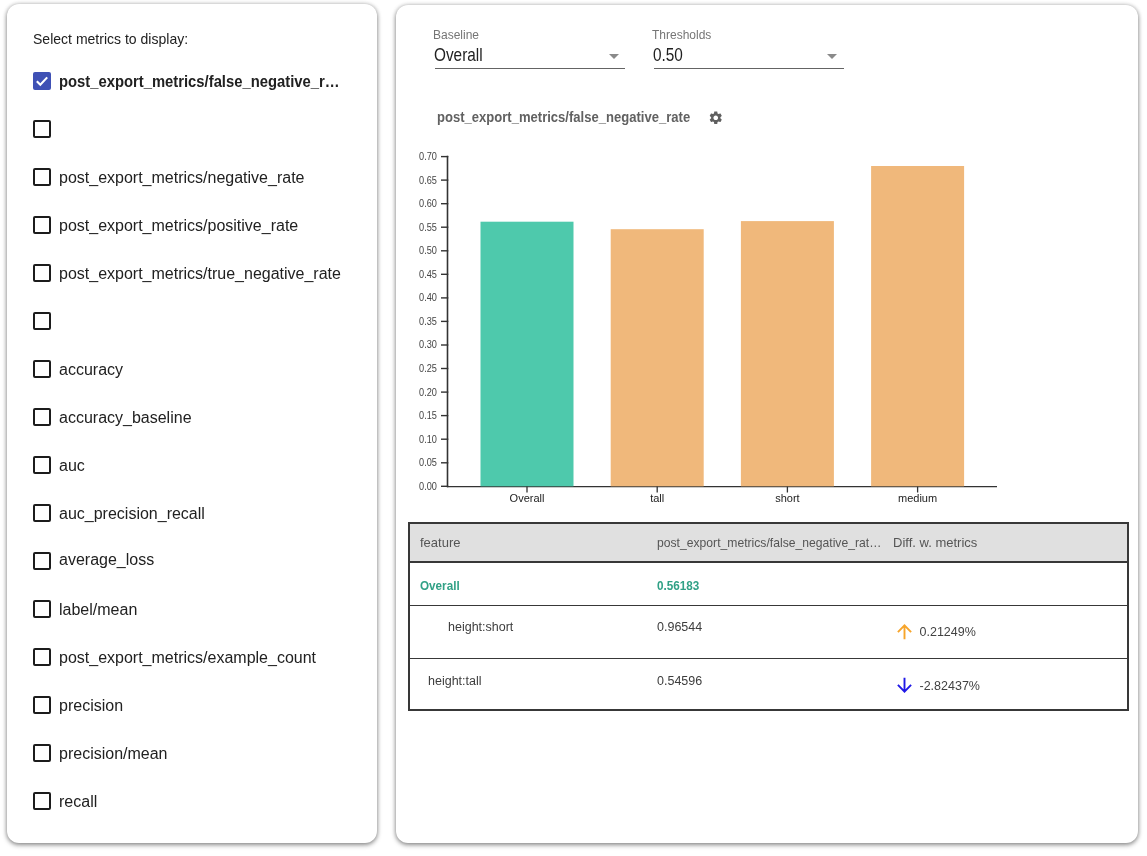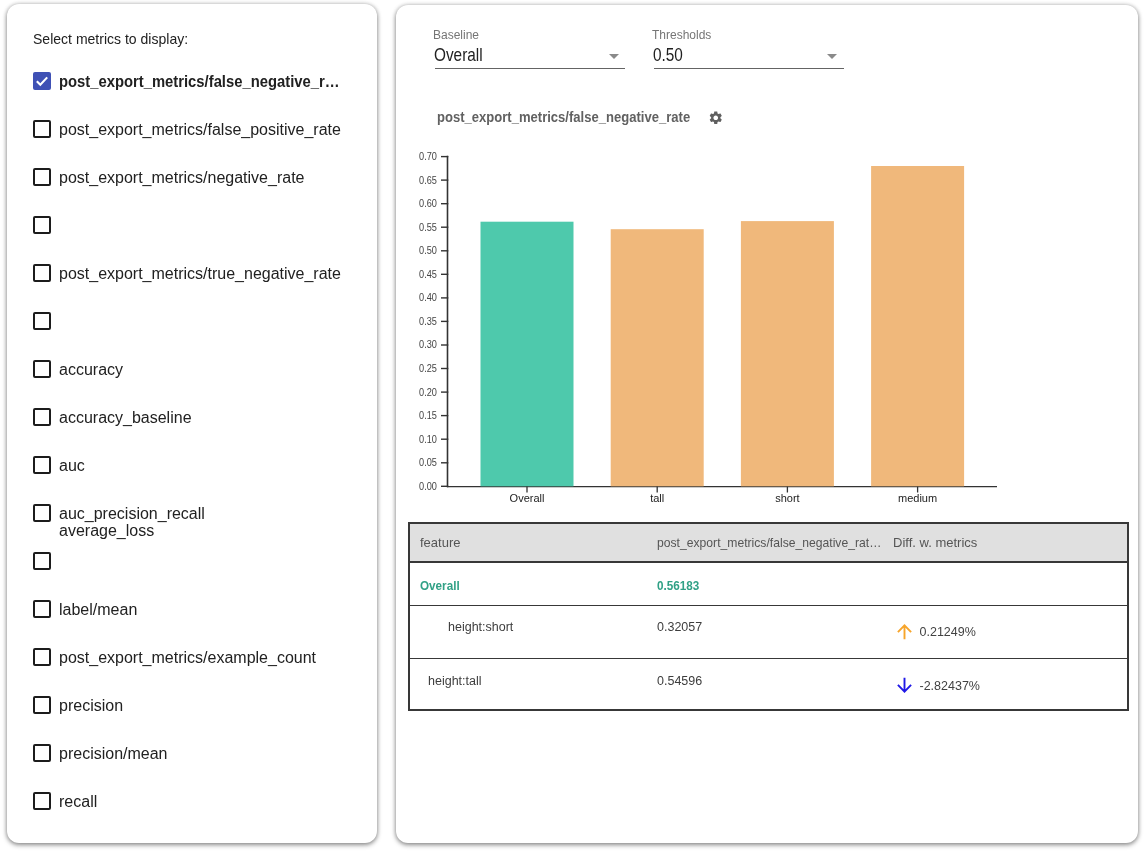--- a/index.html
+++ b/index.html
@@ -25,37 +25,37 @@
 .arr { position:absolute; left:0; top:0; }
 </style></head>
 <body>
 <div id="left" class="card">
   <div style="position:absolute;left:25.5px;top:25.5px;font-size:15px;color:#212121;transform:scaleX(0.935);transform-origin:left center;">Select metrics to display:</div>
 <div class="cb on" style="top:68px"><svg width="18" height="18" viewBox="0 0 18 18">
         <path d="M3.8 9.3 L7.3 12.8 L14.2 5.4" stroke="#fff" stroke-width="2.1" fill="none"></path>
       </svg></div>
     <div class="lbl b" style="top:68.5px">post_export_metrics/false_negative_r…</div>
 <div class="cb" style="top:116px"></div>
-    <div class="lbl" style="top:116.5px">post_export_metrics/false_positive_rate</div>
 <div class="cb" style="top:164px"></div>
     <div class="lbl" style="top:164.5px">post_export_metrics/negative_rate</div>
 <div class="cb" style="top:212px"></div>
+    <div class="lbl" style="top:212.5px">post_export_metrics/positive_rate</div>
 <div class="cb" style="top:260px"></div>
     <div class="lbl" style="top:260.5px">post_export_metrics/true_negative_rate</div>
 <div class="cb" style="top:308px"></div>
 <div class="cb" style="top:356px"></div>
     <div class="lbl" style="top:356.5px">accuracy</div>
 <div class="cb" style="top:404px"></div>
     <div class="lbl" style="top:404.5px">accuracy_baseline</div>
 <div class="cb" style="top:452px"></div>
     <div class="lbl" style="top:452.5px">auc</div>
 <div class="cb" style="top:500px"></div>
     <div class="lbl" style="top:500.5px">auc_precision_recall</div>
 <div class="cb" style="top:548px"></div>
-    <div class="lbl" style="top:518px">average_loss</div>
+    <div class="lbl" style="top:547px">average_loss</div>
 <div class="cb" style="top:596px"></div>
     <div class="lbl" style="top:596.5px">label/mean</div>
 <div class="cb" style="top:644px"></div>
     <div class="lbl" style="top:644.5px">post_export_metrics/example_count</div>
 <div class="cb" style="top:692px"></div>
     <div class="lbl" style="top:692.5px">precision</div>
 <div class="cb" style="top:740px"></div>
     <div class="lbl" style="top:740.5px">precision/mean</div>
 <div class="cb" style="top:788px"></div>
     <div class="lbl" style="top:788.5px">recall</div>
@@ -124,21 +124,21 @@
     <span class="c1" style="top:11px;">feature</span>
     <span class="c2 sx" style="top:11px;transform:scaleX(0.935);">post_export_metrics/false_negative_rat…</span>
     <span class="c3" style="top:11px;left:483px;">Diff. w. metrics</span>
   </div>
   <div class="trow" style="height:43px;border-bottom:1px solid #383838;font-size:13px;font-weight:bold;color:#31a186;">
     <span class="c1 sx" style="top:15px;">Overall</span>
     <span class="c2 sx" style="top:15px;">0.56183</span>
   </div>
   <div class="trow" style="height:53.5px;border-bottom:1px solid #383838;font-size:12.5px;color:#3d3d3d;">
     <span class="c1" style="top:14.5px;padding-left:28px;">height:short</span>
-    <span class="c2" style="top:14.5px;">0.32057</span>
+    <span class="c2" style="top:14.5px;">0.96544</span>
     <span class="c3" style="top:18px;">
         <svg class="arr" width="15" height="16" viewBox="0 0 15 16" fill="none" stroke="#f7a52b" stroke-width="1.9">
           <path d="M7.5 15.3 L7.5 1.6 M0.9 8.2 L7.5 1.4 L14.1 8.2"></path>
         </svg>
         <span class="pct">0.21249%</span>
       </span>
   </div>
   <div class="trow" style="height:50px;font-size:12.5px;color:#3d3d3d;">
     <span class="c1" style="top:14.5px;margin-left:8px;">height:tall</span>
     <span class="c2" style="top:14.5px;">0.54596</span>

